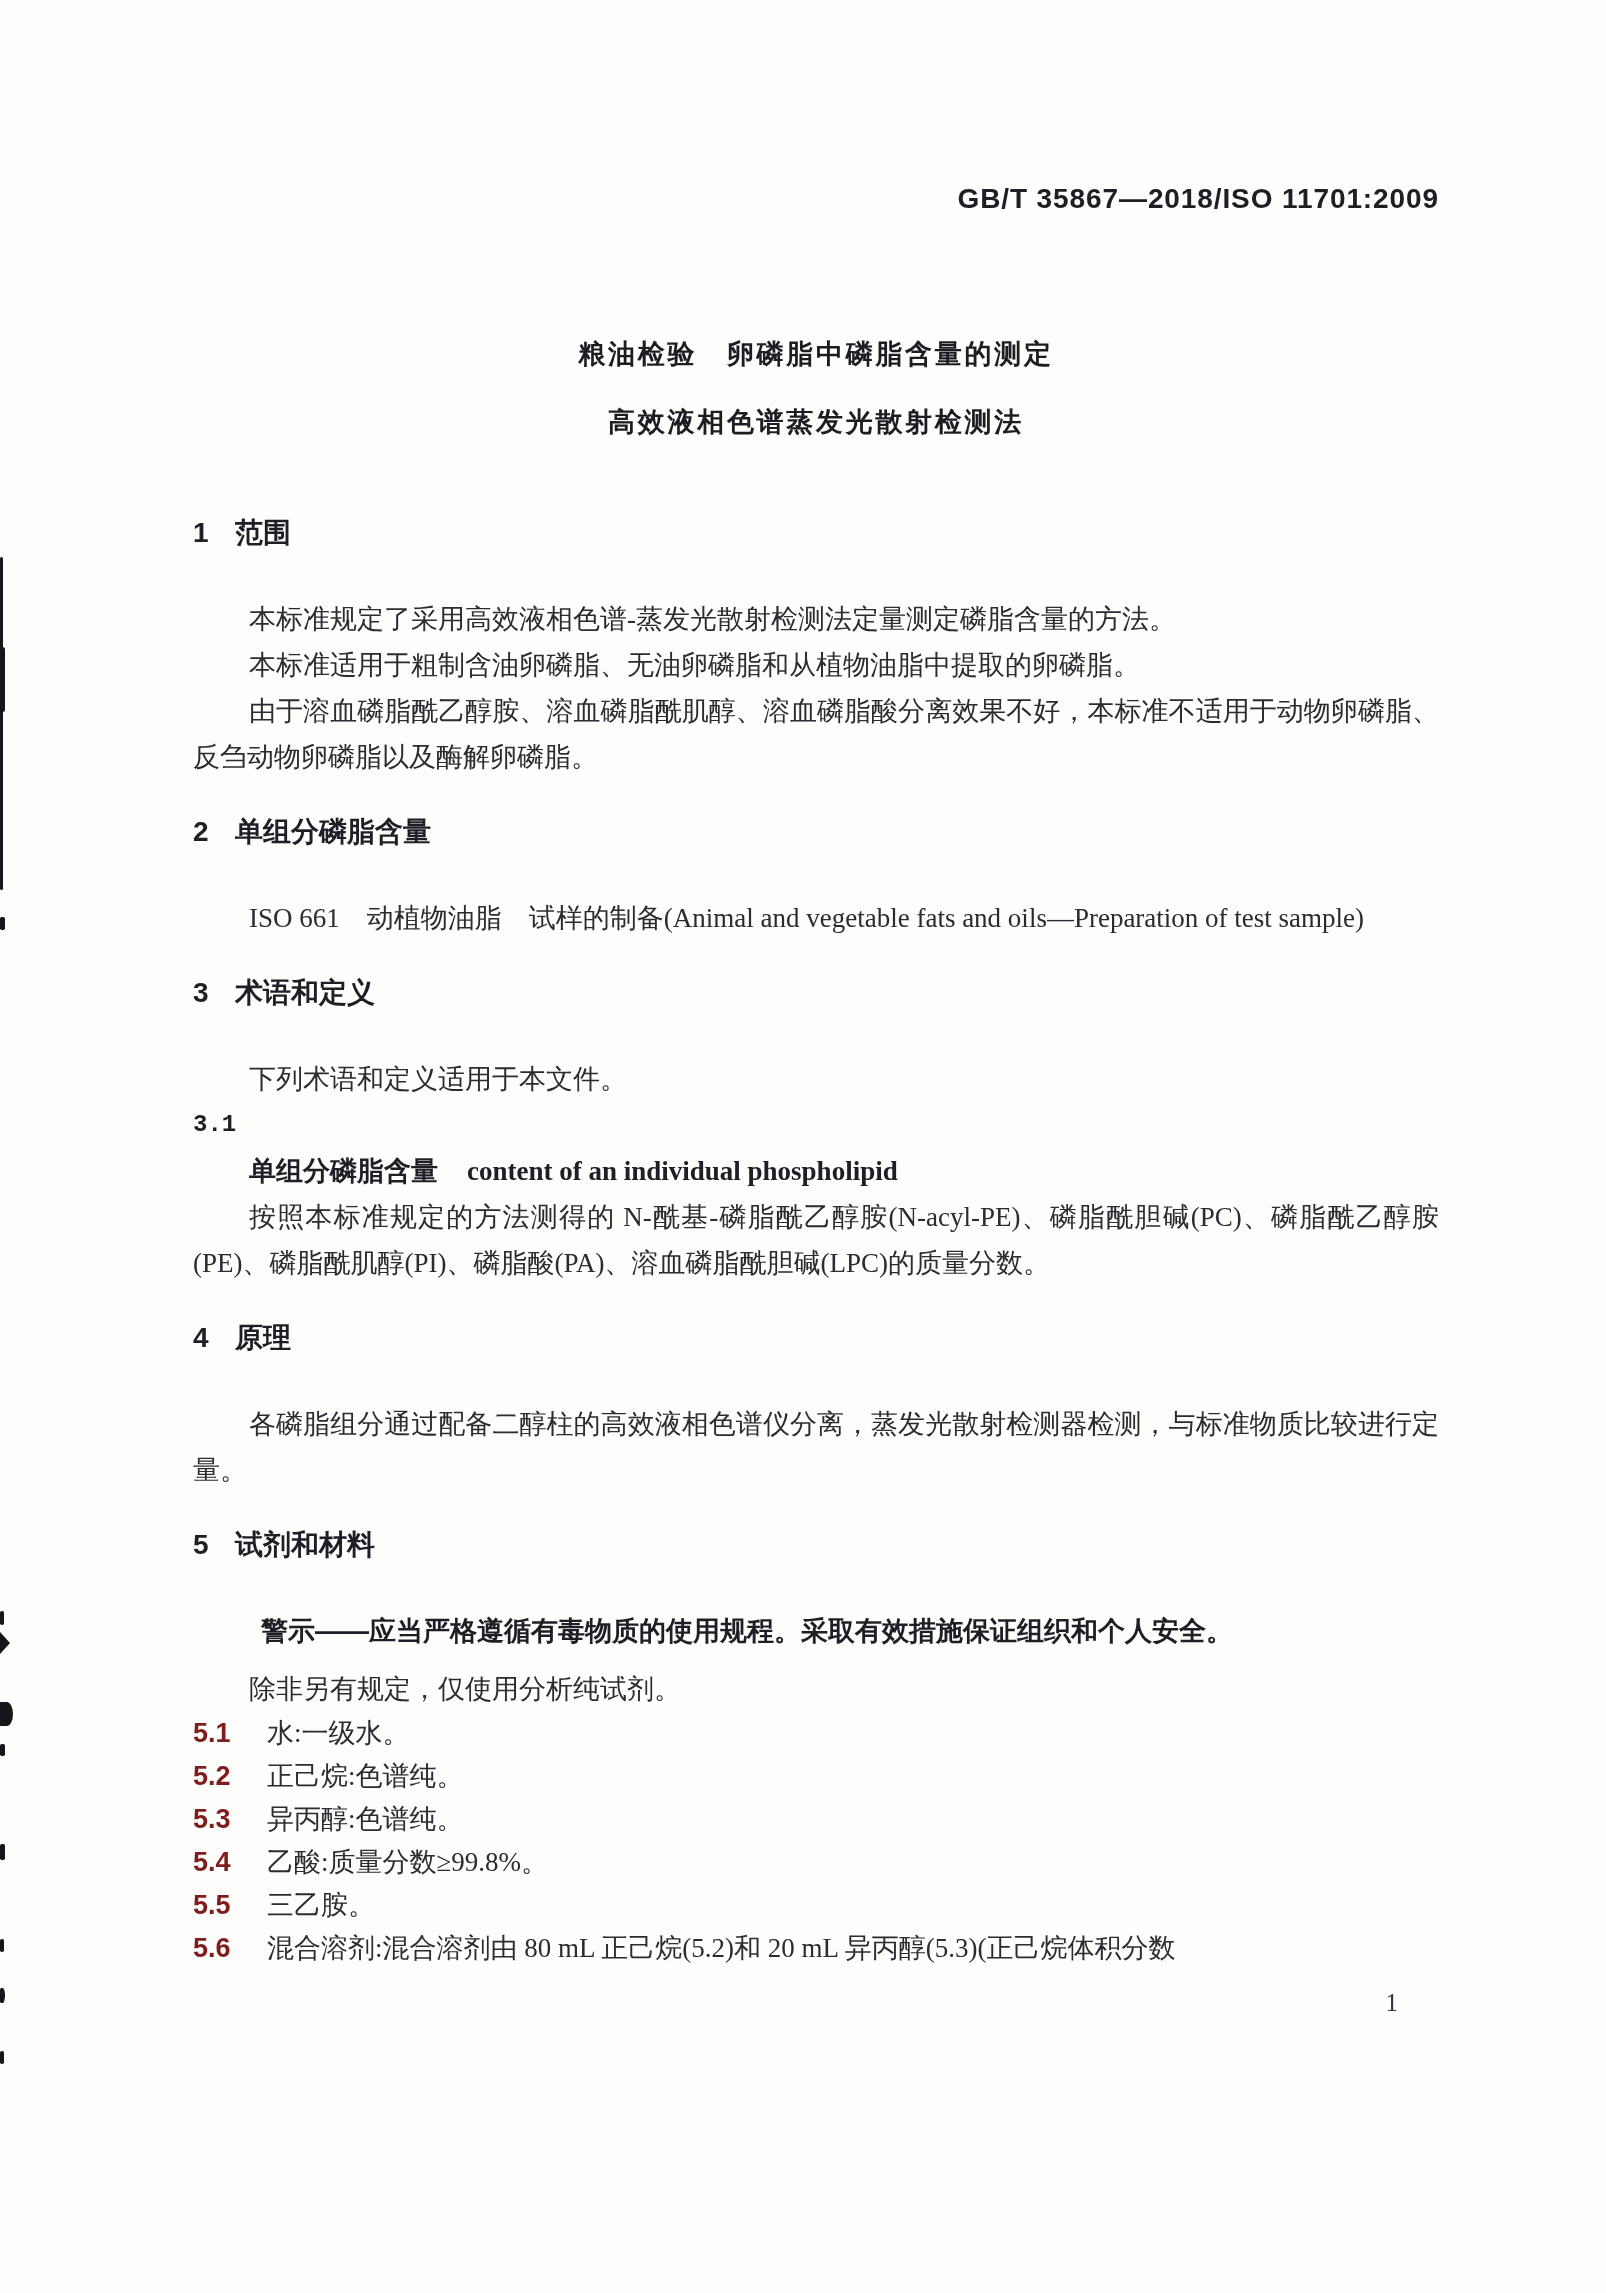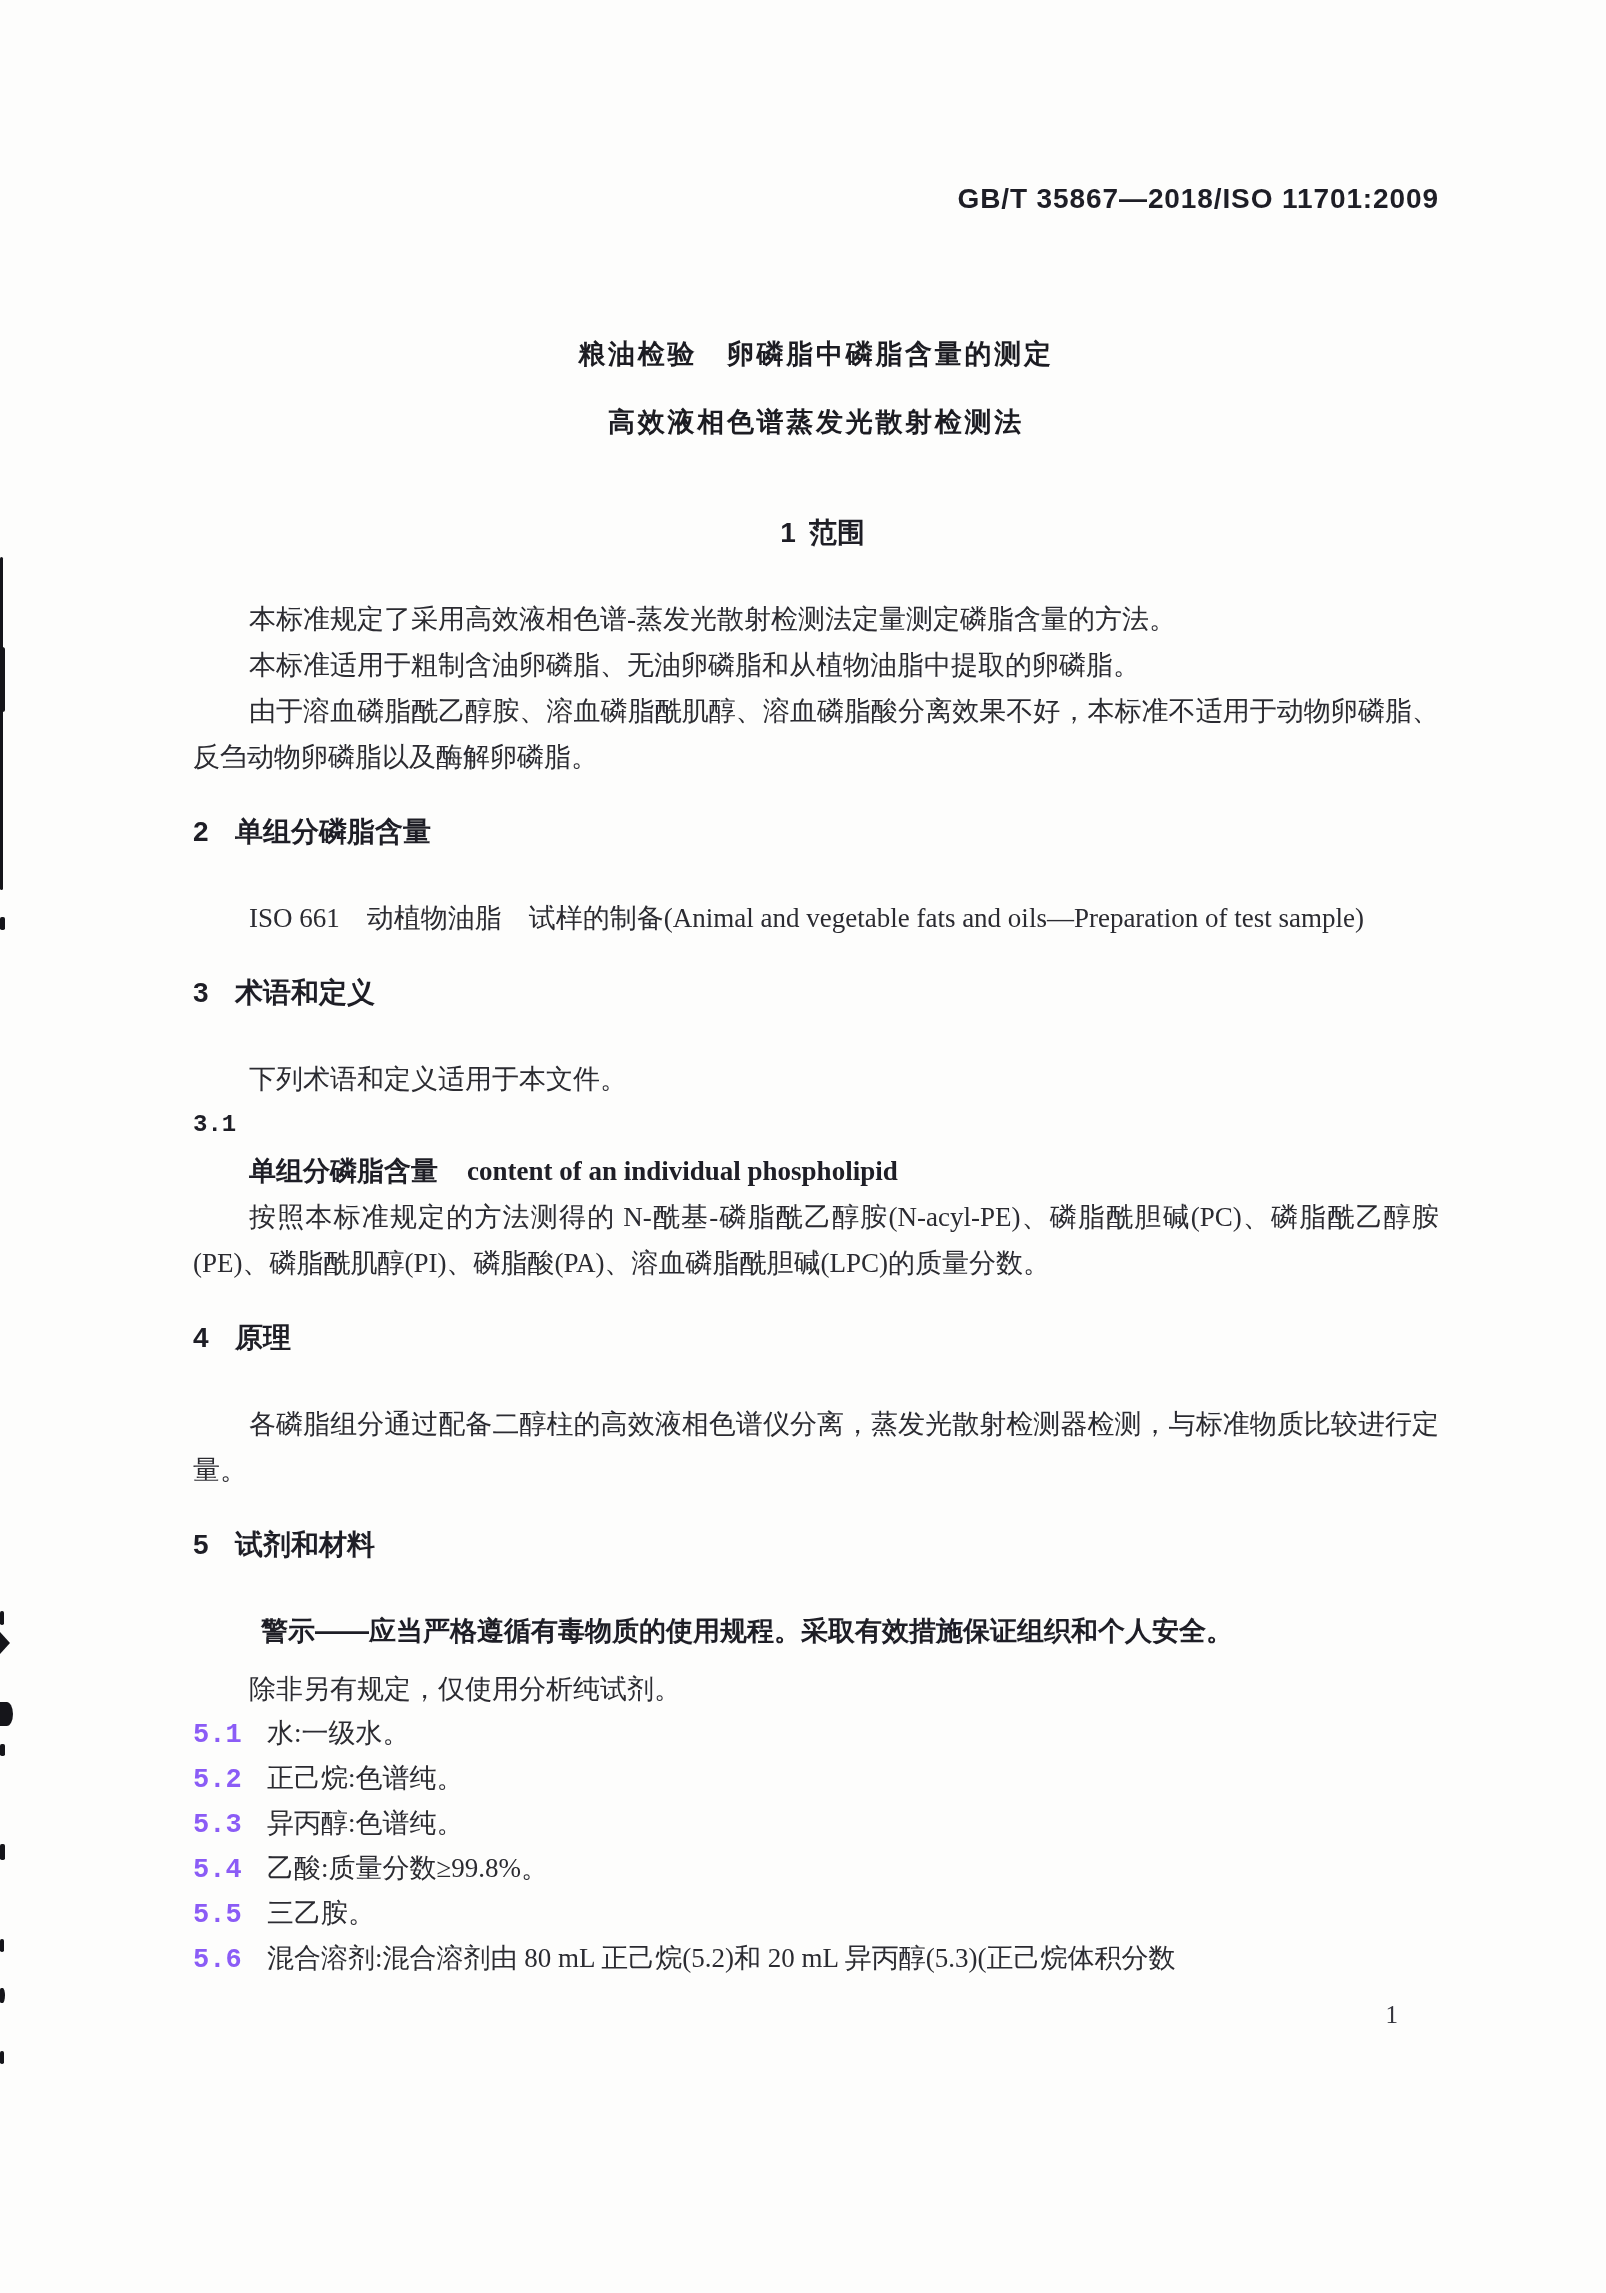--- a/index.html
+++ b/index.html
@@ -40,21 +40,21 @@
   }
   
   .section-heading{
     margin:29px 0 40px 0;
     font-family:"Liberation Sans","DejaVu Sans",sans-serif;
     font-weight:bold;
     font-size:28px;
     line-height:46px;
     color:#1e1e26;
   }
-  .section-heading.first{margin-top:54px;text-align:center;}
+  .section-heading.first{margin-top:54px;}
   .section-heading .sec-num{display:inline-block;min-width:42px;}
   
   .para{
     margin:0;
     font-size:27px;
     line-height:46px;
     text-align:justify;
     text-indent:56px;
     color:#2b2b31;
   }
@@ -94,23 +94,23 @@
   
   .clause-item{
     margin:0;
     font-size:27px;
     line-height:43px;
     text-align:justify;
   }
   .clause-item .c-num{
     display:inline-block;
     width:74px;
-    font-family:Liberation Mono, monospace;
-    font-weight:bold;
-    color:#8b5cf6;
+    font-family:Liberation Sans, sans-serif;
+    font-weight:bold;
+    color:#7f1d1d;
   }
   .page-number{
     margin-top:11px;
     padding-right:41px;
     text-align:right;
     font-size:25px;
     line-height:43px;
     color:#35353d;
   }
   

